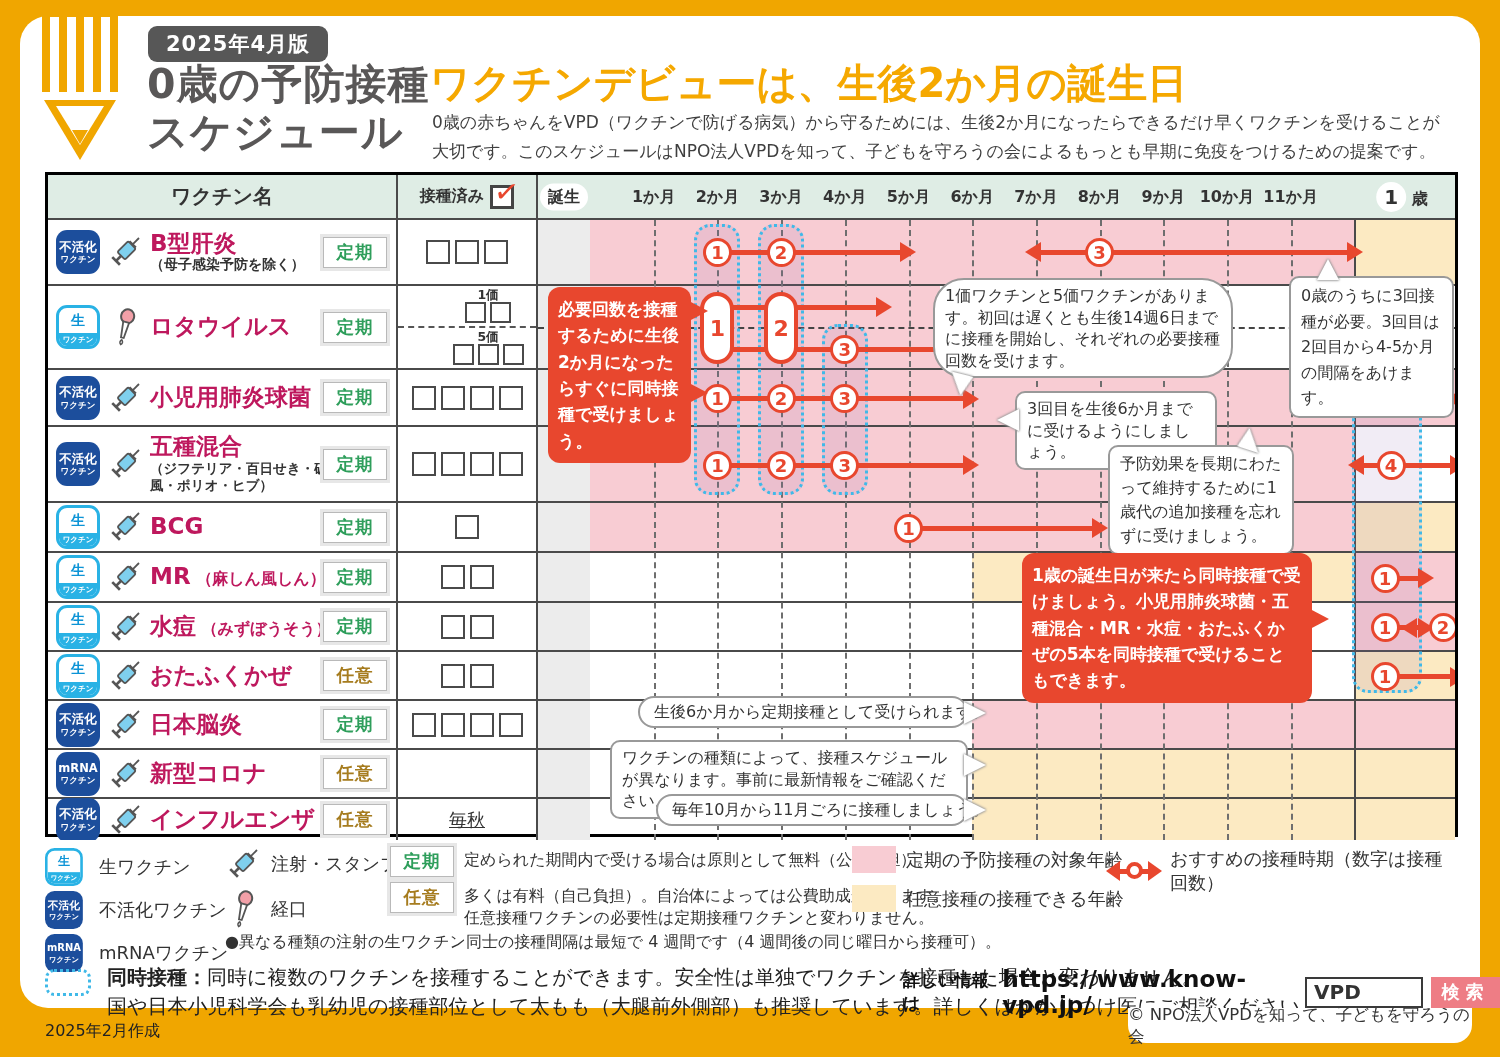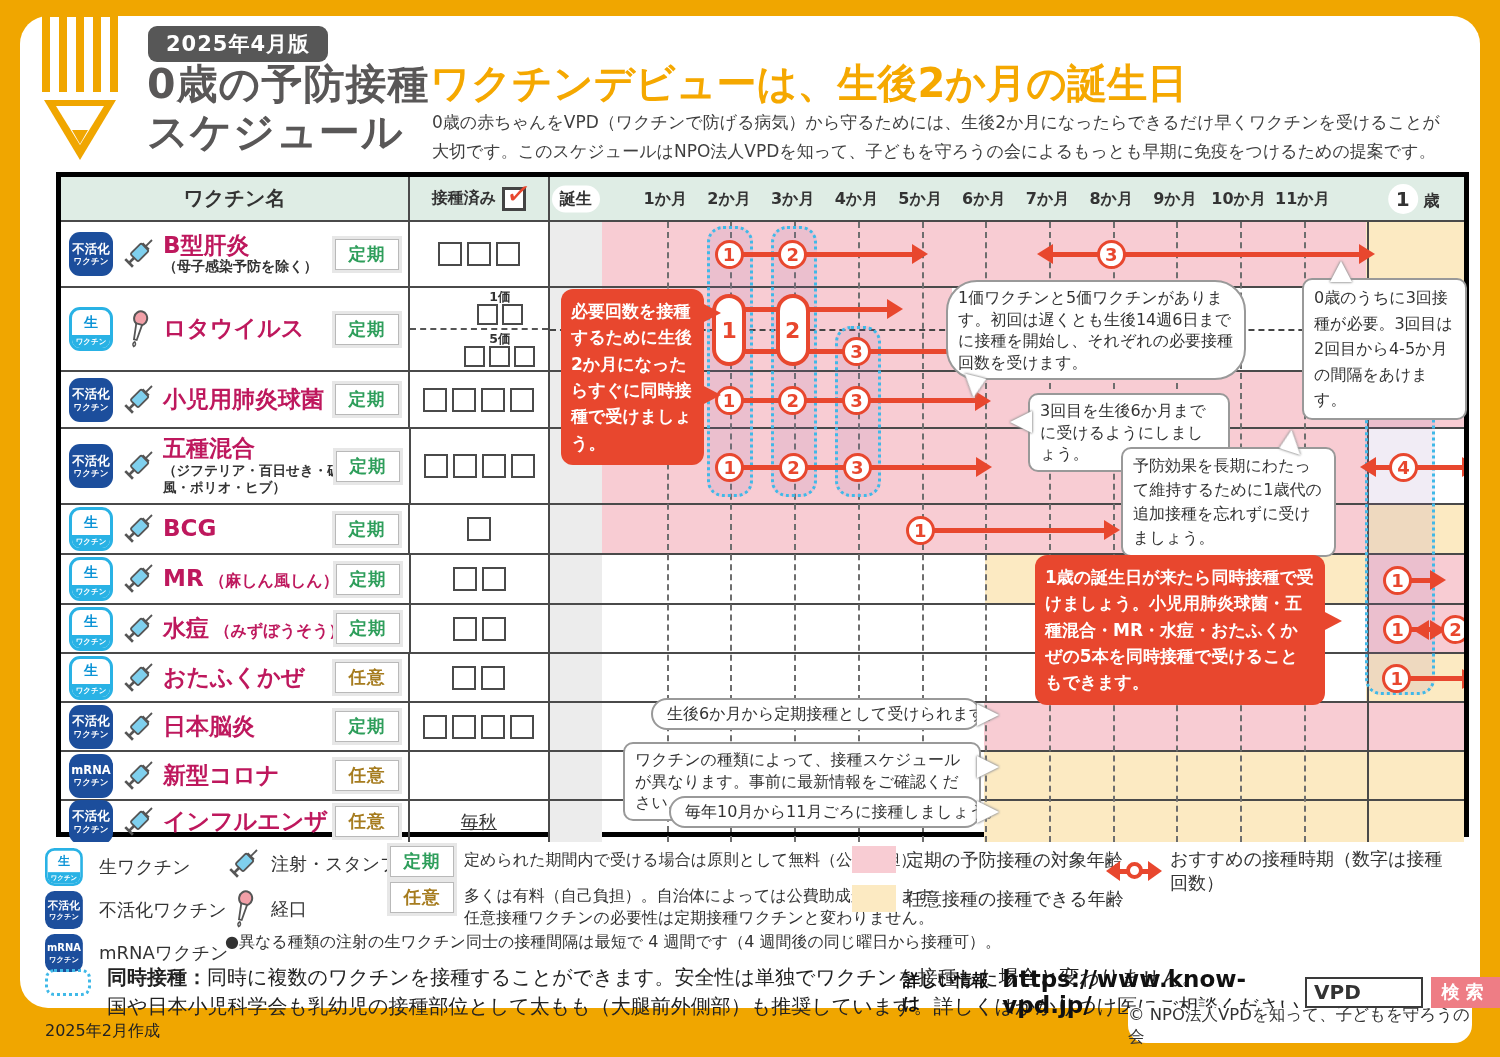--- a/index.html
+++ b/index.html
@@ -6,21 +6,21 @@
   html,body { width:1500px; height:1057px; }
   body { font-family:"DejaVu Sans","Liberation Sans",sans-serif; background:#F0A600; position:relative; overflow:hidden; }
   #card { position:absolute; left:20px; top:16px; width:1460px; height:992px; background:#fff; border-radius:28px; }
   
   #edition-badge { position:absolute; left:148px; top:26px; background:#575757; color:#fff; font-weight:bold; font-size:21px; padding:4px 18px; border-radius:9px; letter-spacing:1px; }
   #page-title { position:absolute; left:147px; top:60px; color:#595757; font-weight:bold; font-size:41px; line-height:1.18; letter-spacing:1px; }
   #headline { position:absolute; left:430px; top:56px; color:#F5A800; font-weight:bold; font-size:40px; letter-spacing:0px; white-space:nowrap; }
   #description { position:absolute; left:432px; top:108px; color:#3f3f3f; font-size:17px; line-height:1.7; width:1030px; }
   #pencil-icon { position:absolute; left:42px; top:12px; }
   
-  #schedule-table { position:absolute; left:56px; top:172px; width:1413px; height:665px; border:5px solid #000000; background:#fff; }
+  #schedule-table { position:absolute; left:45px; top:172px; width:1413px; height:665px; border:3px solid #000000; background:#fff; }
   #thead { display:flex; height:45px; background:#DFEDE5; border-bottom:2px solid #4A4A4A; }
   .col-name { width:350px; border-right:2px solid #4A4A4A; display:flex; align-items:center; }
   .col-done { width:140px; border-right:2px solid #4A4A4A; display:flex; align-items:center; justify-content:center; }
   .col-tl   { width:917px; position:relative; }
   #thead .col-name { justify-content:center; font-size:20px; font-weight:bold; color:#333; }
   #thead .col-done { gap:6px; font-size:16px; font-weight:bold; color:#333; }
   #done-check-icon { width:24px; height:24px; background:#fff; border:3px solid #444; position:relative; }
   #done-check-icon span { position:absolute; left:1px; top:-14px; color:#E8472E; font-size:30px; font-weight:bold; transform:rotate(8deg); }
   .mlabel { position:absolute; top:50%; transform:translate(-50%,-50%); font-size:16px; font-weight:bold; color:#333; white-space:nowrap; }
   .birth-pill { background:#fff; border-radius:16px; padding:3px 8px; }
@@ -580,21 +580,21 @@
       <div class="grid-line solid" style="left: 1306.4px;"></div>
       <div class="sync-box" style="left: 646.4px; top: 4px; width: 46px; height: 271px;"></div>
       <div class="sync-box" style="left: 710.1px; top: 4px; width: 46px; height: 271px;"></div>
       <div class="sync-box" style="left: 773.8px; top: 104px; width: 46px; height: 171px;"></div>
       <div class="sync-box" style="left: 1304px; top: 153px; width: 70px; height: 320px;"></div>
     </div>
   <div id="bubble-layer">
       <div class="bubble" style="left: 885px; top: 103px; width: 300px; border-radius: 31px;"><span>1価ワクチンと5価ワクチンがあります。初回は遅くとも生後14週6日までに接種を開始し、それぞれの必要接種回数を受けます。</span><span class="ptr" style="bottom: -19px; left: 14px; border-left: 14px solid transparent; border-right: 8px solid transparent; border-top: 21px solid rgb(255, 255, 255); transform: rotate(14deg);"></span></div>
       <div class="bubble" style="left: 1241px; top: 101px; width: 165px; line-height: 1.6;"><span>0歳のうちに3回接種が必要。3回目は2回目から4-5か月の間隔をあけます。</span><span class="ptr" style="top: -19px; left: 26px; border-left: 11px solid transparent; border-right: 11px solid transparent; border-bottom: 21px solid rgb(255, 255, 255);"></span></div>
       <div class="bubble" style="left: 967px; top: 216px; width: 202px;"><span>3回目を生後6か月までに受けるようにしましょう。</span><span class="ptr" style="left: -20px; top: 16px; border-top: 11px solid transparent; border-bottom: 11px solid transparent; border-right: 22px solid rgb(255, 255, 255);"></span></div>
-      <div class="bubble" style="left: 1060px; top: 270px; width: 215px; line-height: 1.5;"><span>予防効果を長期にわたって維持するために1歳代の追加接種を忘れずに受けましょう。</span><span class="ptr" style="top: -18px; right: 30px; border-left: 6px solid transparent; border-right: 16px solid transparent; border-bottom: 21px solid rgb(255, 255, 255); transform: rotate(18deg);"></span></div>
+      <div class="bubble" style="left: 1060px; top: 270px; width: 186px; line-height: 1.5;"><span>予防効果を長期にわたって維持するために1歳代の追加接種を忘れずに受けましょう。</span><span class="ptr" style="top: -18px; right: 30px; border-left: 6px solid transparent; border-right: 16px solid transparent; border-bottom: 21px solid rgb(255, 255, 255); transform: rotate(18deg);"></span></div>
       <div class="bubble pill" style="left: 590px; top: 521px; width: 330px;"><span>生後6か月から定期接種として受けられます。</span><span class="ptr" style="right: -20px; top: 4px; border-top: 11px solid transparent; border-bottom: 11px solid transparent; border-left: 22px solid rgb(255, 255, 255);"></span></div>
       <div class="bubble" style="left: 562px; top: 565px; width: 358px;"><span>ワクチンの種類によって、接種スケジュールが異なります。事前に最新情報をご確認ください。</span><span class="ptr" style="right: -20px; top: 12px; border-top: 11px solid transparent; border-bottom: 11px solid transparent; border-left: 22px solid rgb(255, 255, 255);"></span></div>
       <div class="bubble pill" style="left: 608px; top: 619px; width: 312px;"><span>毎年10月から11月ごろに接種しましょう。</span><span class="ptr" style="right: -20px; top: 3px; border-top: 11px solid transparent; border-bottom: 11px solid transparent; border-left: 22px solid rgb(255, 255, 255);"></span></div>
       <div class="callout" style="left: 500px; top: 112px; width: 143px;"><span>必要回数を接種するために生後2か月になったらすぐに同時接種で受けましょう。</span><span class="rptr" style="right: -17px; top: 14px; border-top: 10px solid transparent; border-bottom: 10px solid transparent; border-left: 19px solid rgb(232, 71, 46);"></span><span class="rptr" style="right: -17px; top: 96px; border-top: 10px solid transparent; border-bottom: 10px solid transparent; border-left: 19px solid rgb(232, 71, 46);"></span></div>
       <div class="callout" style="left: 974px; top: 378px; width: 290px;"><span>1歳の誕生日が来たら同時接種で受けましょう。小児用肺炎球菌・五種混合・MR・水痘・おたふくかぜの5本を同時接種で受けることもできます。</span><span class="rptr" style="right: -17px; top: 56px; border-top: 10px solid transparent; border-bottom: 10px solid transparent; border-left: 19px solid rgb(232, 71, 46);"></span></div>
     </div>
 </div>
 
 <div id="legend-area">
     <div class="leg-item" style="left: 0px; top: 3px;">

